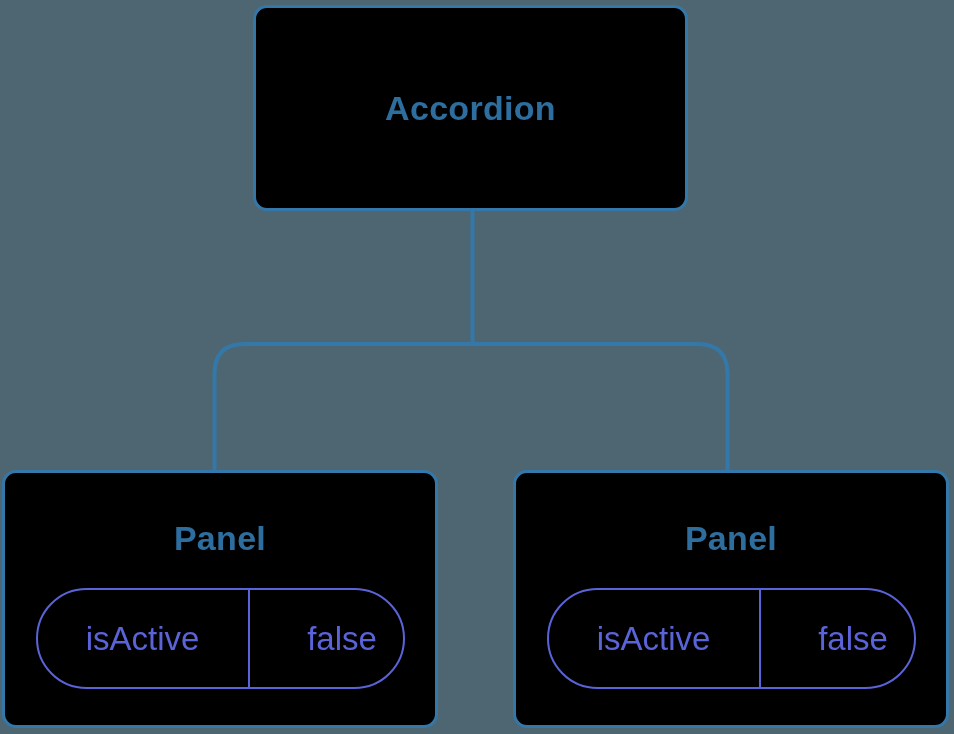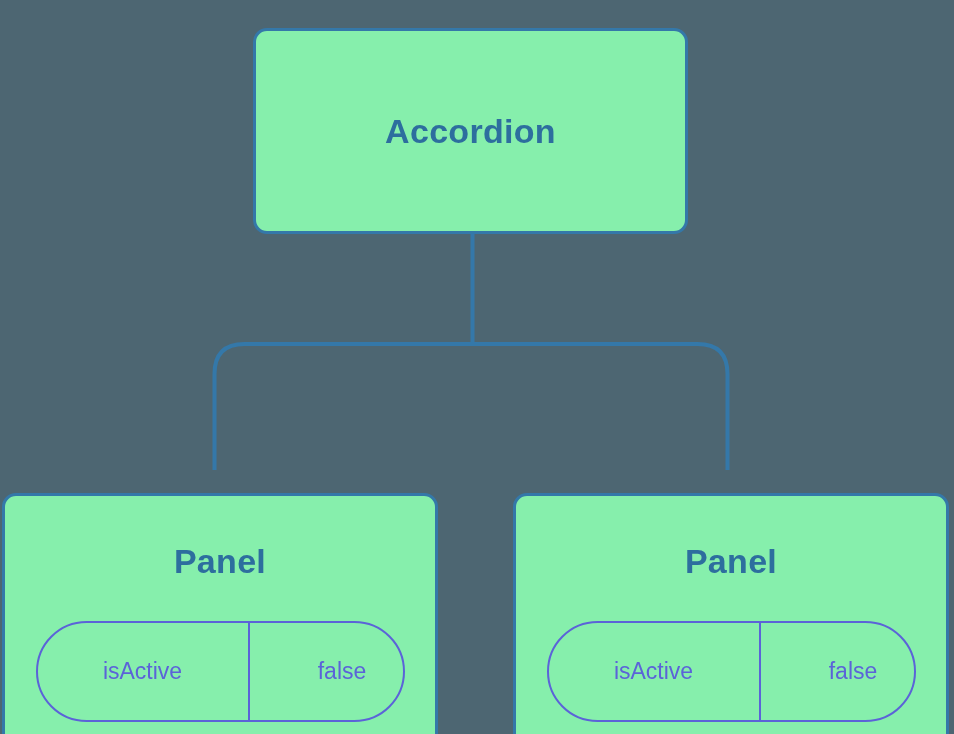--- a/index.html
+++ b/index.html
@@ -19,25 +19,24 @@
   .connector-svg {
     position: absolute;
     left: 0;
     top: 0;
     width: 954px;
     height: 734px;
     pointer-events: none;
   }
   .node {
     position: absolute;
-    background: #86efac;
+    background: #000000;
     border: 3px solid #3478A9;
     border-radius: 14px;
     box-sizing: border-box;
-    margin-top: 23px;
   }
   .root-node {
     left: 253px;
     top: 5px;
     width: 435px;
     height: 206px;
     display: flex;
     align-items: center;
     justify-content: center;
   }
@@ -48,34 +47,34 @@
     letter-spacing: 0.3px;
   }
   .panel-node {
     top: 470px;
     width: 436px;
     height: 258px;
     display: flex;
     flex-direction: column;
     align-items: center;
     padding-top: 46px;
-    gap: 40px;
+    gap: 30px;
   }
   .panel-left { left: 2px; }
   .panel-right { left: 513px; }
   .state-pill {
     width: 369px;
     height: 101px;
     box-sizing: border-box;
     border: 2.5px solid #5B63D8;
     border-radius: 52px;
     display: flex;
     align-items: stretch;
     color: #5B63D8;
-    font-size: 23px;
+    font-size: 33px;
     overflow: hidden;
   }
   .pill-cell {
     display: flex;
     align-items: center;
     justify-content: center;
   }
   .pill-cell.name {
     width: 212px;
     border-right: 2.5px solid #5B63D8;

